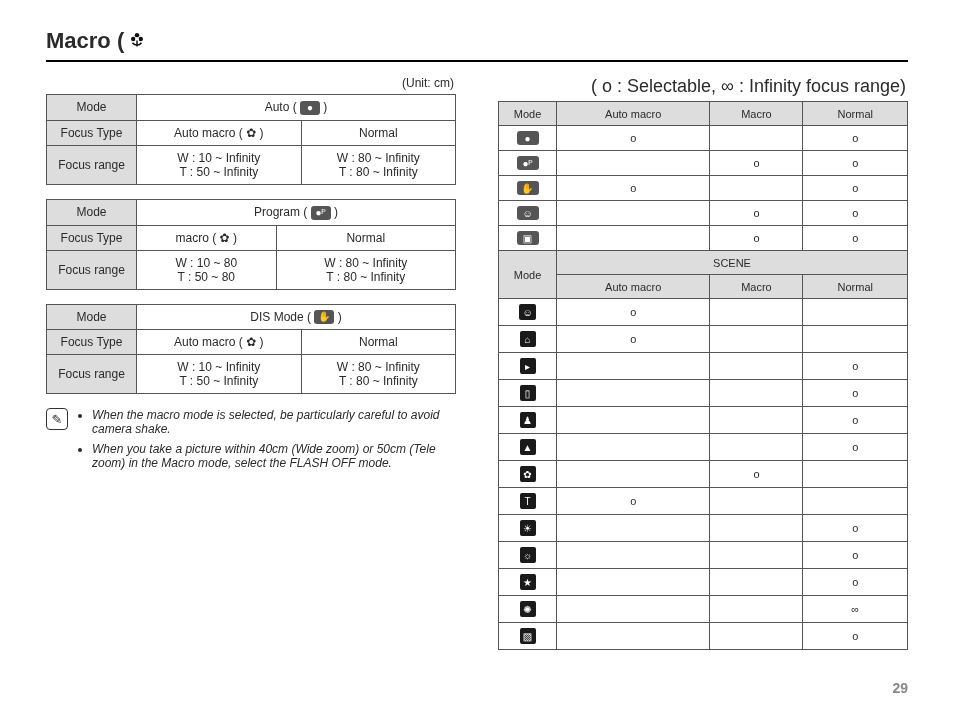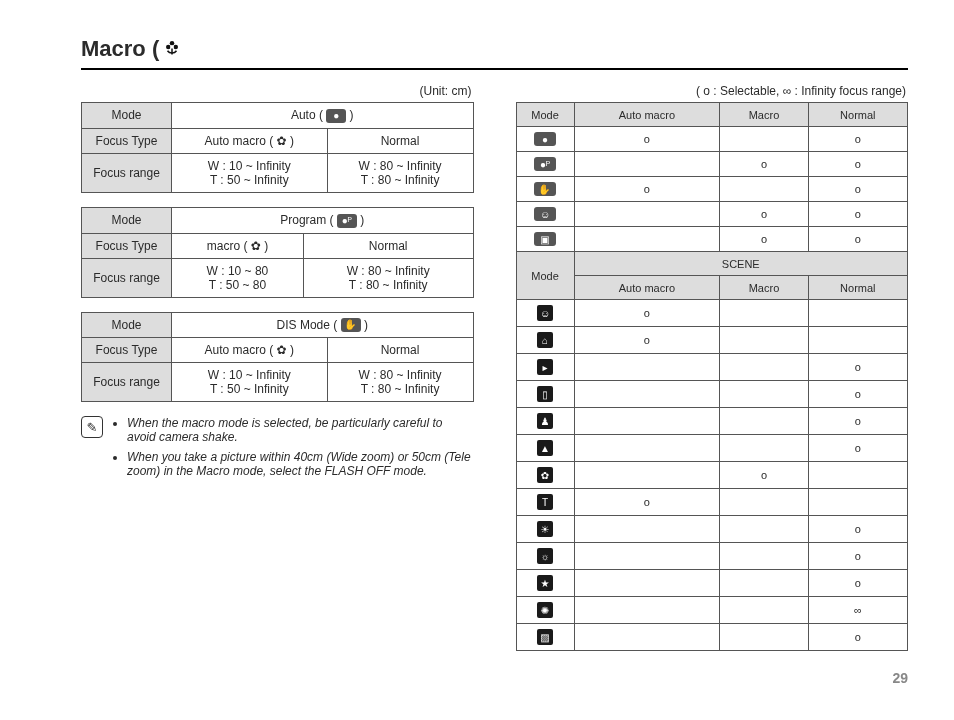--- a/index.html
+++ b/index.html
@@ -7,22 +7,21 @@
     margin: 0;
     padding: 0;
     width: 954px;
     height: 720px;
     font-family: Arial, Helvetica, sans-serif;
     color: #2b2b2b;
     background: #fff;
     position: relative;
   }
   .page {
-    padding: 36px 46px 20px 46px;
-    margin-left: 35px;
+    padding: 28px 46px 20px 46px;
   }
   h1.title {
     font-size: 22px;
     font-weight: bold;
     margin: 0 0 4px 0;
     padding-bottom: 6px;
     border-bottom: 2px solid #000;
     display: flex;
     align-items: center;
     gap: 4px;
@@ -75,21 +74,21 @@
     border-radius: 4px;
     display:flex; align-items:center; justify-content:center;
     font-size:13px;
     flex-shrink:0;
   }
   .note-bullets { margin:0; padding-left:16px; }
   .note-bullets li { margin-bottom:6px;font-style:italic; }
 
   
   .legend {
-    font-size: 12px;
+    font-size: 18px;
     text-align: right;
     margin: 0 2px 4px 0;
   }
   table.t2 {
     width: 100%;
     border-collapse: collapse;
     font-size: 11px;
   }
   table.t2 td {
     border: 1px solid #555;
@@ -109,21 +108,21 @@
     padding:1px 3px;
     line-height:14px;
     font-size:10px;
     color:#fff;
     background:#555;
   }
   .mode-chip.dark { background:#1a1a1a; border-radius:2px; min-width:16px; height:16px; line-height:16px; }
   .footer-pg {
     position:absolute;
     right: 46px;
-    bottom: 34px;
+    bottom: 24px;
     font-size: 14px;
     font-weight: bold;
     color:#888;
   }
   
   .ico {
     display:inline-block; vertical-align:middle;
     width:20px; height:14px; border-radius:3px; background:#555; color:#fff;
     font-size:10px; line-height:14px; text-align:center;
   }

